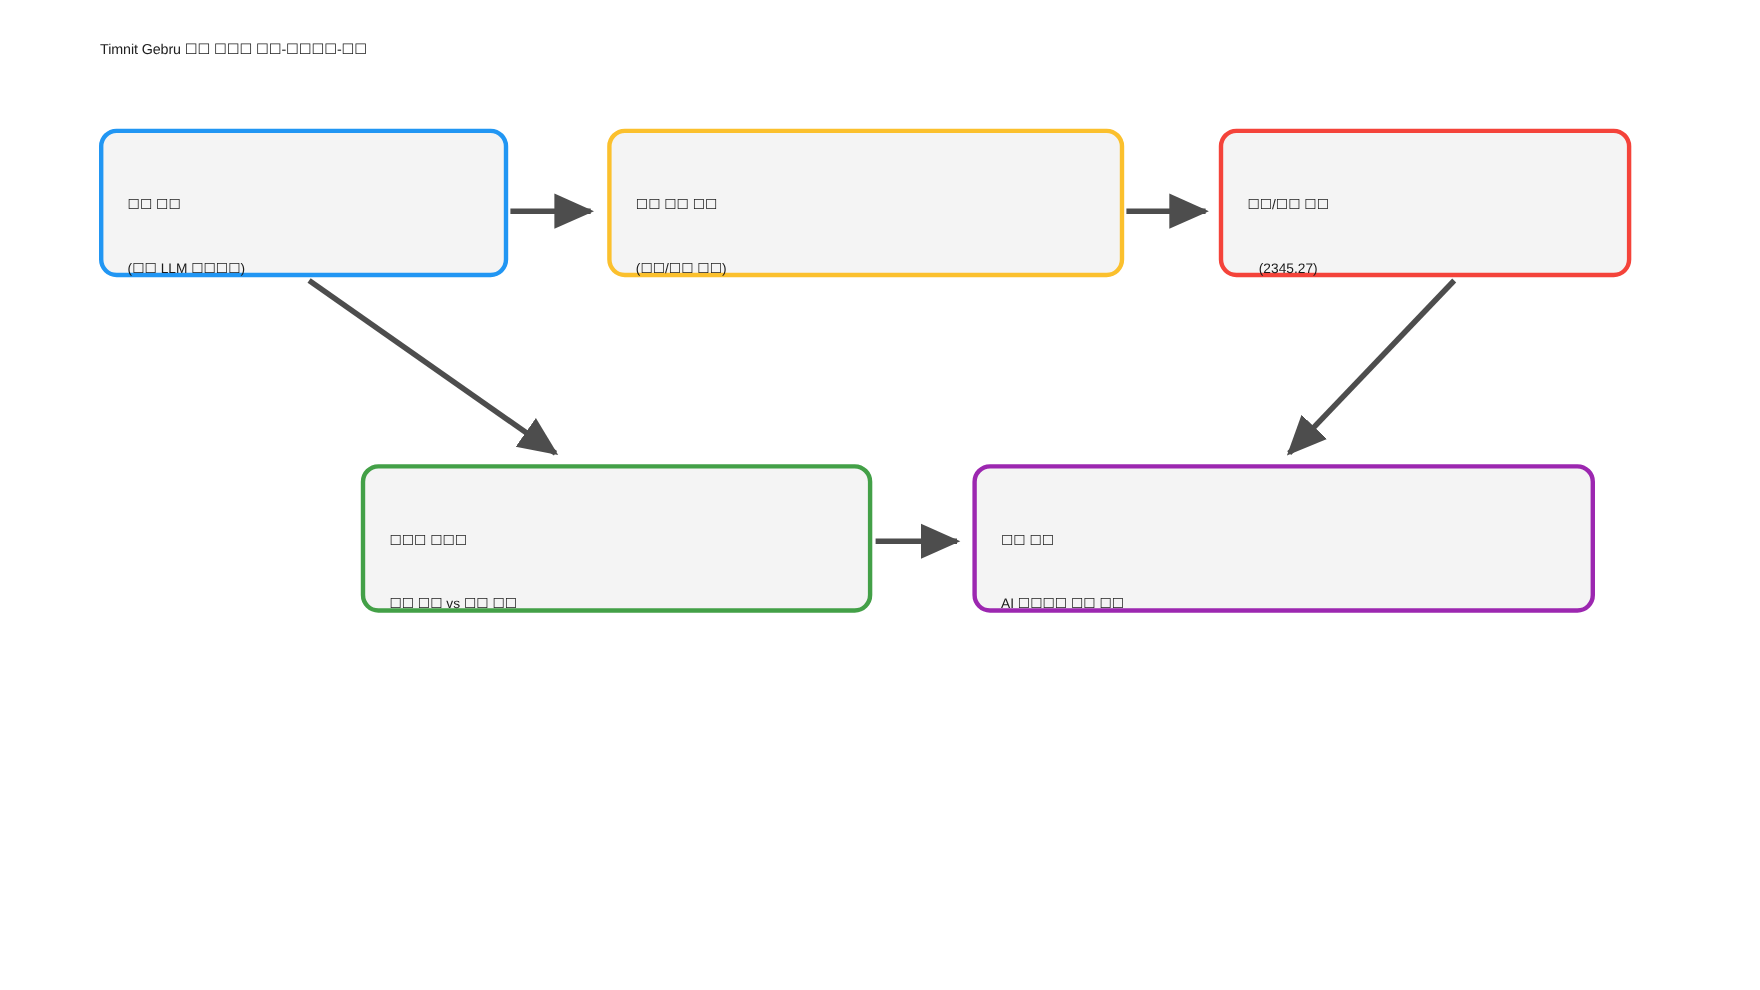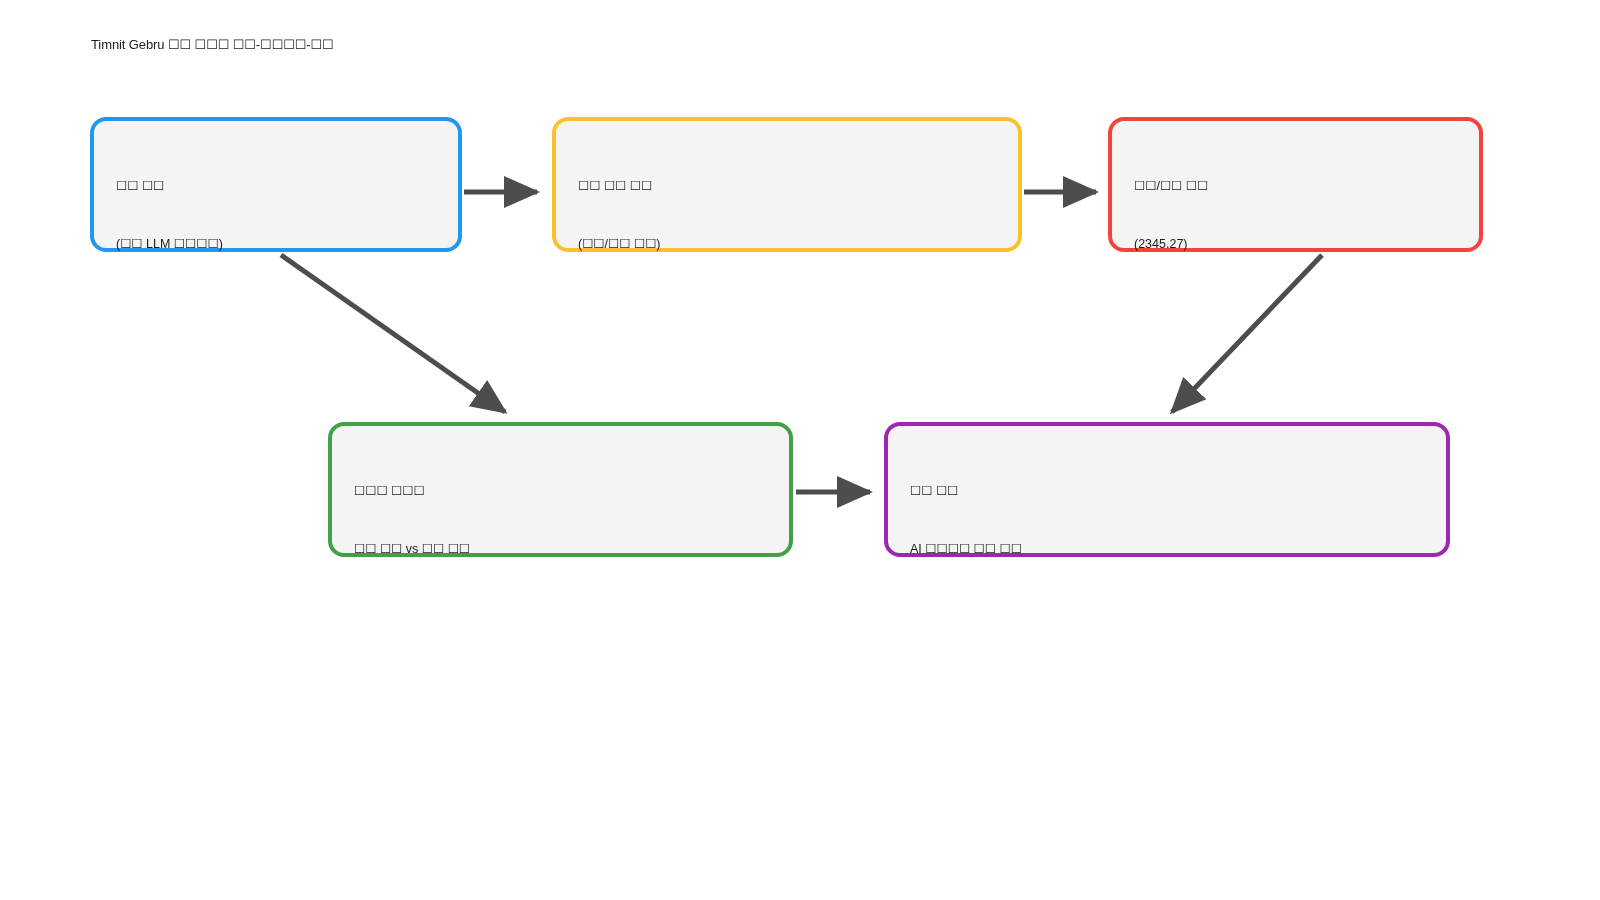--- a/index.html
+++ b/index.html
@@ -47,21 +47,21 @@
   .node-text {
     position: absolute;
     left: 22px;
     top: 18px;
     font-size: 12.5px;
     line-height: 19px;
     color: #1a1a1a;
     white-space: pre;
   }
   .node-line { display: block; }
-  .node-line + .node-line { margin-top: 1px; }
+  .node-line + .node-line { margin-top: 1px; text-align: center; }
 
   .node-blue   { border-color: #2196f3; }
   .node-yellow { border-color: #fbc02d; }
   .node-red    { border-color: #f4433a; }
   .node-green  { border-color: #43a047; }
   .node-purple { border-color: #9c27b0; }
 
   
   #node-origin      { left: 90px;   top: 117px; width: 372px; height: 135px; }
   #node-process     { left: 552px;  top: 117px; width: 470px; height: 135px; }

